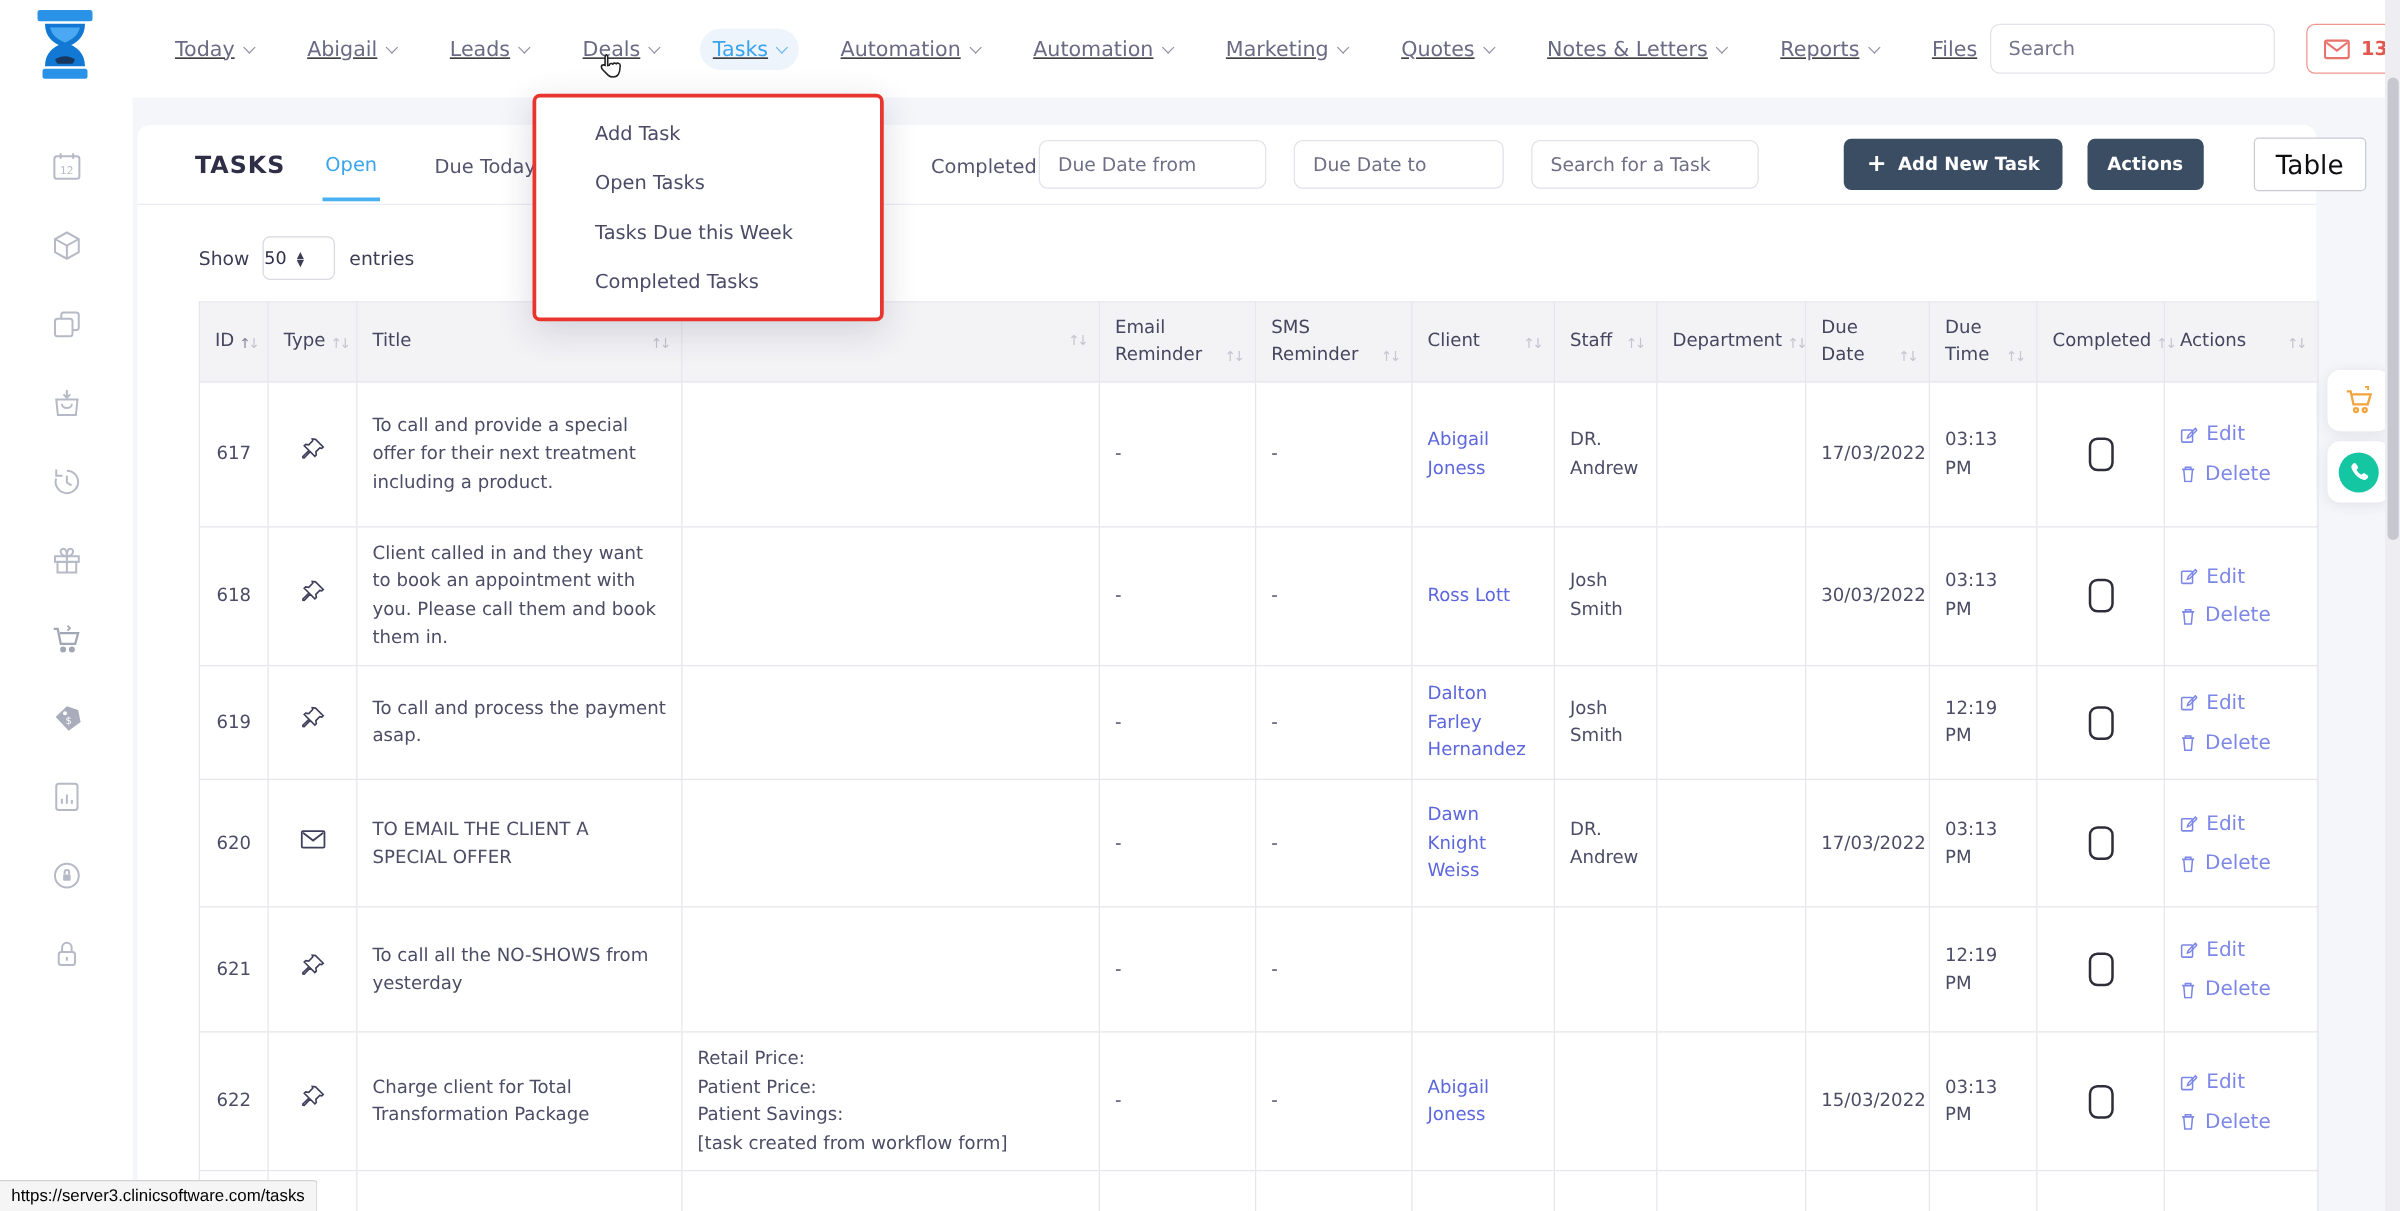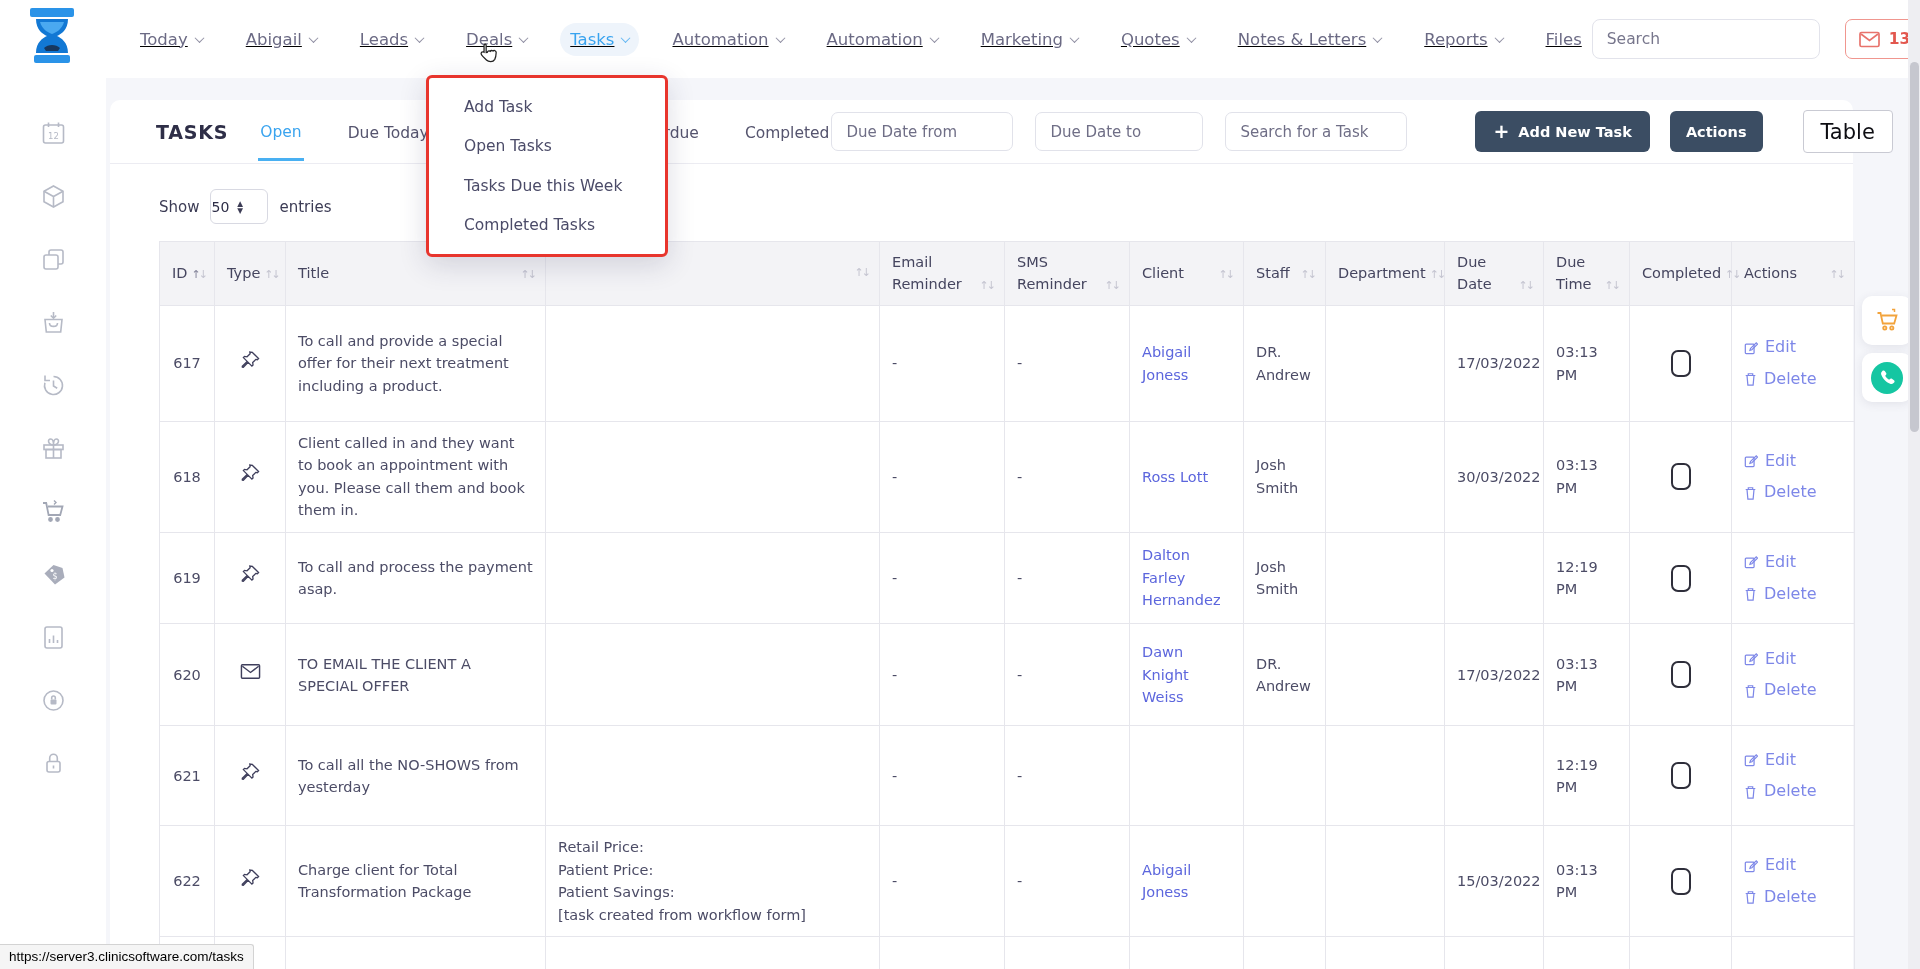--- a/index.html
+++ b/index.html
@@ -76,23 +76,23 @@
   td { padding:10px 12px; font-size:14.5px; color:#4c4c66; line-height:1.55; }
   td.c { text-align:center; }
   .desc { white-space:pre-line; }
   .link { color:#5c66dd; cursor:pointer; }
   .cbx { width:20px; height:27px; border:2px solid #2e2e3a; border-radius:7px; margin:0 auto;
     background:#fff; cursor:pointer; }
   .act { display:flex; align-items:center; gap:7px; color:#7d87e8; font-size:16px;
     cursor:pointer; margin:7px 0; white-space:nowrap; }
 
   
-  .dropdown { position:absolute; left:426px; top:75px; width:242px; background:#fff;
+  .dropdown { position:absolute; left:426px; top:75px; width:281px; background:#fff;
     border:3px solid #e8352d; border-radius:6px; box-shadow:0 8px 28px rgba(40,40,80,.16);
-    padding:9px 4px; z-index:50; }
+    padding:9px 16px; z-index:50; }
   .dd-item { height:39.5px; display:flex; align-items:center; padding-left:31px; font-size:15.5px;
     color:#4b4b68; cursor:pointer; }
 
   
   .float-btn { position:absolute; left:1862px; width:50px; height:49px; background:#fff; border-radius:10px;
     box-shadow:0 2px 10px rgba(60,60,90,.10); display:flex; align-items:center; justify-content:center;
     cursor:pointer; z-index:30; }
   .fb-cart { top:296px; } .fb-phone { top:353px; }
   .phone-circle { width:32px; height:32px; border-radius:50%; background:#15c6a2; display:flex;
     align-items:center; justify-content:center; }

